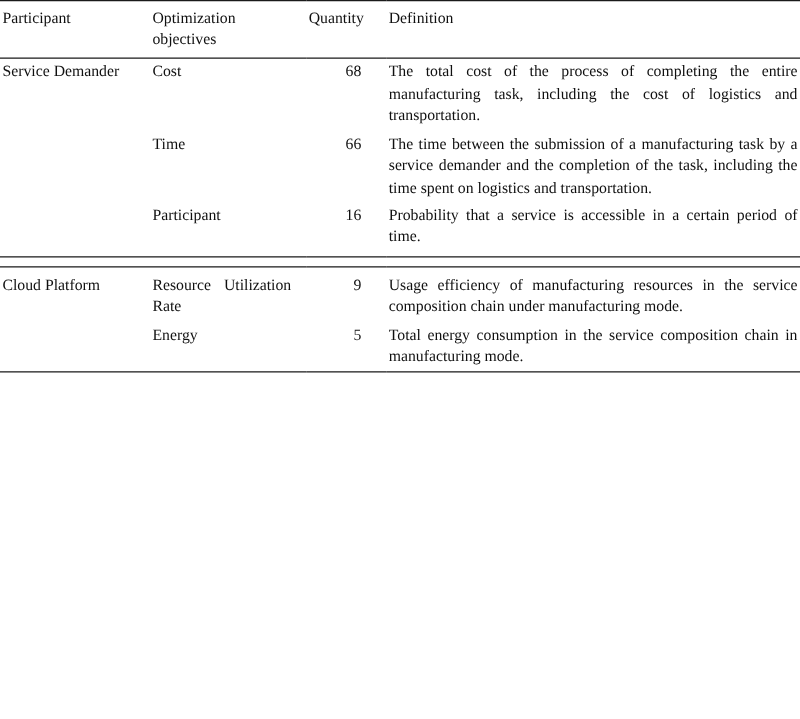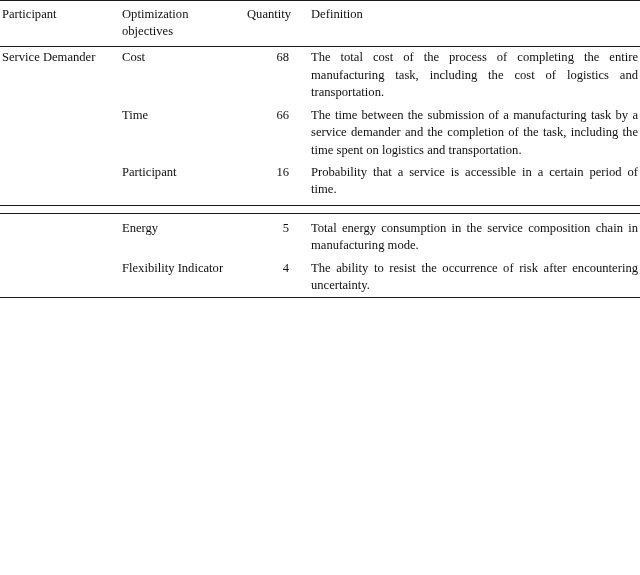--- a/index.html
+++ b/index.html
@@ -158,30 +158,30 @@
         <tr>
           <td colspan="4" class="sec-pad-above"></td>
         </tr>
         <tr class="rule-mid">
           <td colspan="4"></td>
         </tr>
         <tr>
           <td colspan="4" class="sec-pad-below"></td>
         </tr>
         <tr>
+          <td class="cell-participant">Cloud Platform</td>
+          <td class="cell-objective">Resource Utilization Rate</td>
+          <td class="cell-quantity">9</td>
+          <td class="cell-definition">Usage efficiency of manufacturing resources in the service composition chain under manufacturing mode.</td>
+        </tr>
+        <tr>
           <td class="cell-participant"></td>
           <td class="cell-objective">Energy</td>
           <td class="cell-quantity">5</td>
           <td class="cell-definition">Total energy consumption in the service composition chain in manufacturing mode.</td>
-        </tr>
-        <tr>
-          <td class="cell-participant"></td>
-          <td class="cell-objective">Flexibility Indicator</td>
-          <td class="cell-quantity">4</td>
-          <td class="cell-definition">The ability to resist the occurrence of risk after encountering uncertainty.</td>
         </tr>
       </tbody>
 
     <tbody>
         <tr class="rule-bottom">
       <td colspan="4"></td>
     </tr>
   </tbody>
     </table>
 </div>

